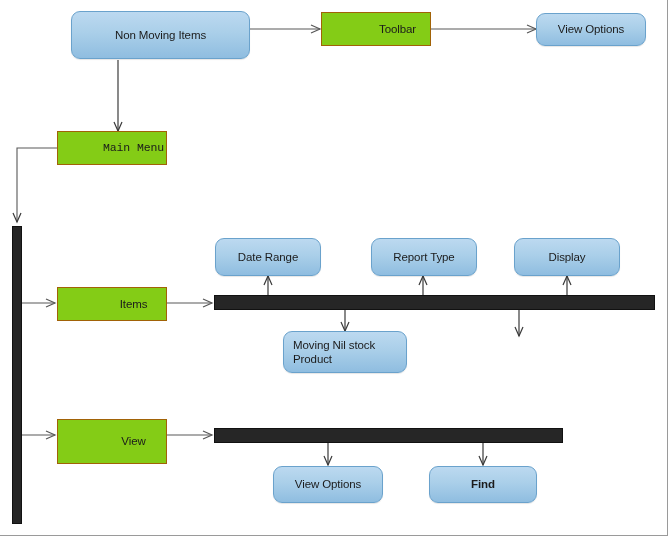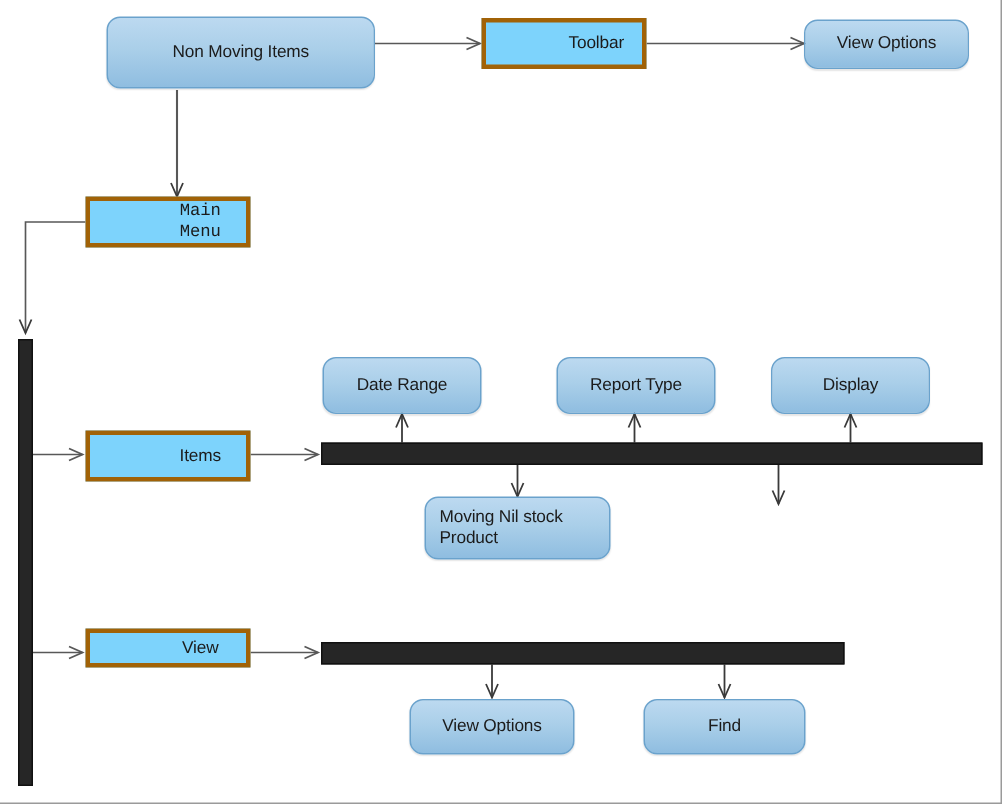--- a/index.html
+++ b/index.html
@@ -40,22 +40,22 @@
     text-align: center;
     line-height: 1.25;
   }
   .node.rounded {
     background: linear-gradient(to bottom, #bcd9f0 0%, #aacfe9 45%, #8fbde0 100%);
     border: 1px solid #6aa2cc;
     border-radius: 9px;
     box-shadow: 0 1px 1px rgba(0,0,0,0.10);
   }
   .node.rect {
-    background: #7dd3fc;
-    border: 3px solid #a16207;
+    background: #84cc16;
+    border: 1px solid #a16207;
     border-radius: 0;
     padding-left: 43px;
   }
   .node.multiline {
     justify-content: flex-start;
     text-align: left;
     padding-left: 9px;
   }
   .bar {
     position: absolute;
@@ -147,27 +147,27 @@
   </div>
 
   <div class="node rounded multiline" style="left:283px; top:331px; width:124px; height:42px;">
     <span>
       <span>Moving Nil stock</span><br>
       <span>Product</span>
     </span>
   </div>
 
 
-  <div class="node rect" style="left:57px; top:419px; width:110px; height:26px;">
+  <div class="node rect" style="left:57px; top:419px; width:110px; height:45px;">
     <span>View</span>
   </div>
 
   <div class="bar" style="left:214px; top:428px; width:349px; height:15px;"></div>
 
   <div class="node rounded" style="left:273px; top:466px; width:110px; height:37px;">
     <span>View Options</span>
   </div>
 
-  <div class="node rounded" style="left:429px; top:466px; width:108px; height:37px;">
+  <div class="node rounded" style="left:429px; top:466px; width:108px; height:37px;font-weight:bold;">
     <span>Find</span>
   </div>
 
 </div>
 
 </body></html>

